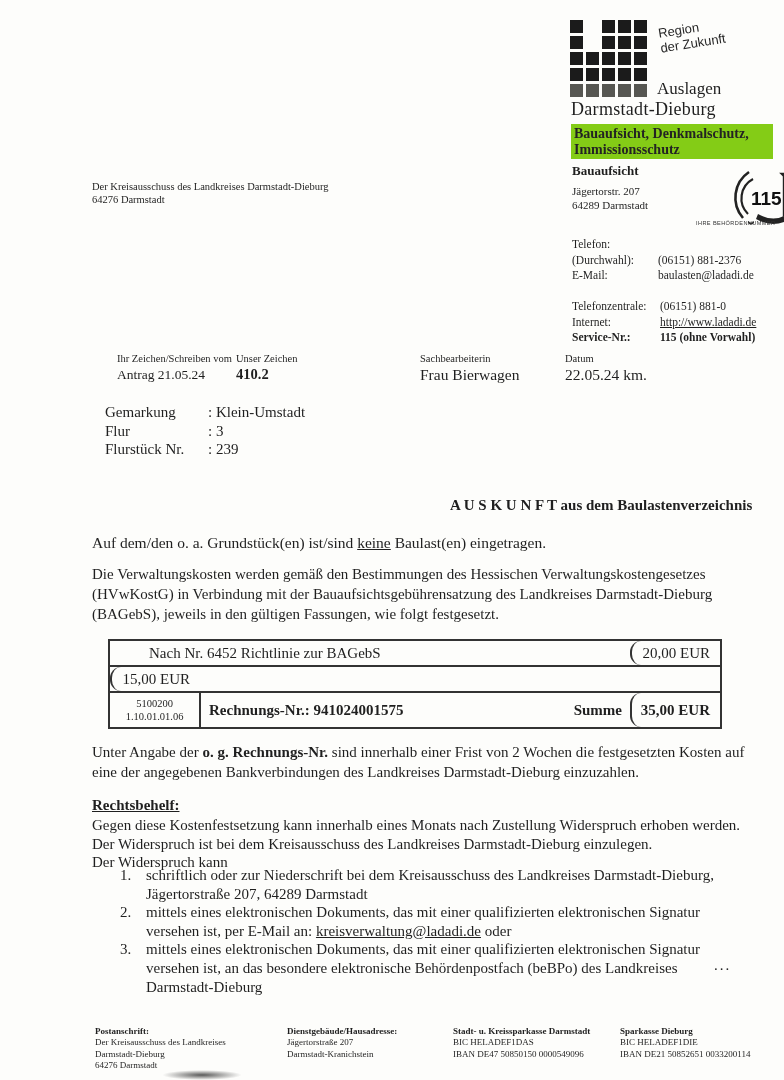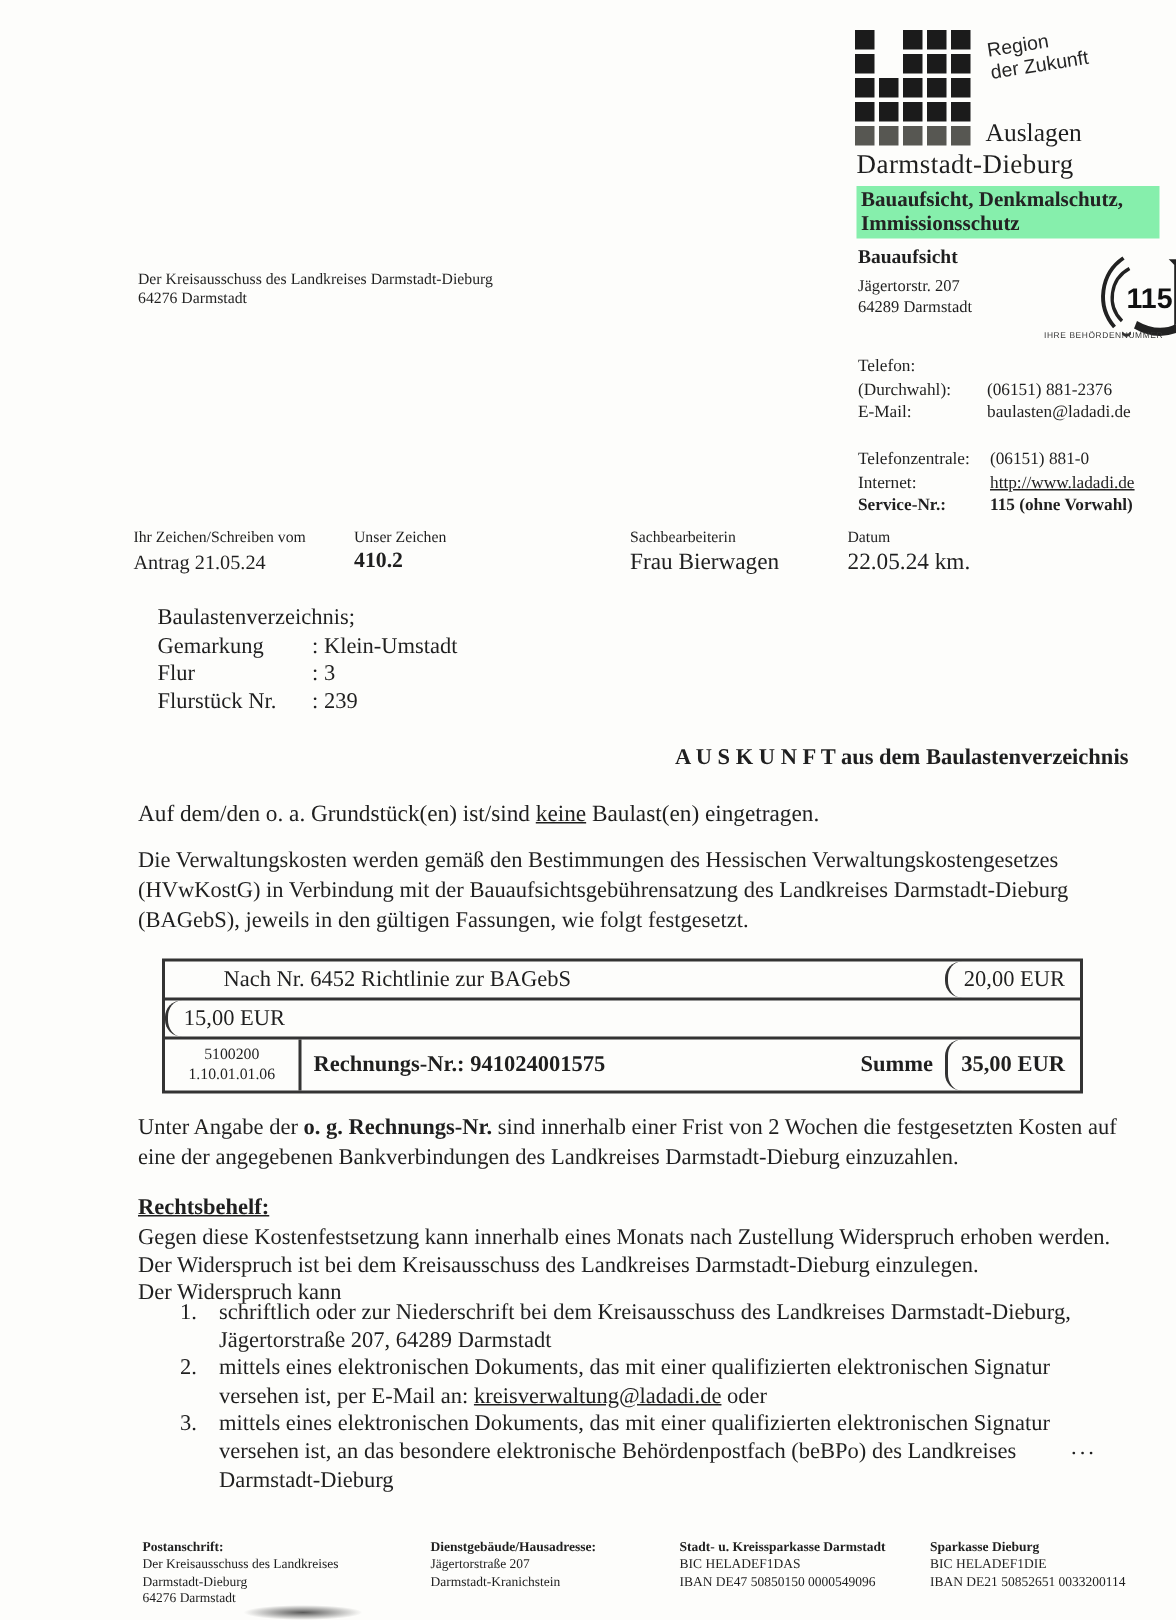--- a/index.html
+++ b/index.html
@@ -12,21 +12,21 @@
 
   
   .lk-logo{left:570px;top:20px;display:grid;grid-template-columns:repeat(5,13px);grid-auto-rows:13px;gap:3px;}
   .lk-logo i{display:block;background:#1b1b1b;}
   .lk-logo i.off{background:transparent;}
   .lk-logo i.dim{background:#575752;}
   .region-tagline{left:657px;top:26px;font-family:"Liberation Sans",sans-serif;font-size:13px;
                   line-height:15px;transform:rotate(-9deg);transform-origin:left top;color:#262626;}
   .org1{left:657px;top:79px;font-size:17px;}
   .org2{left:571px;top:99px;font-size:18px;letter-spacing:.3px;}
-  .dept-highlight{left:571px;top:124px;width:196px;background:#86efac;font-weight:bold;
+  .dept-highlight{left:571px;top:124px;width:196px;background:#84cc16;font-weight:bold;
                   font-size:14px;line-height:15.5px;padding:2px 3px;color:#232323;}
   .dept{left:572px;top:163px;font-weight:bold;font-size:13px;}
   .addr{left:572px;top:184px;font-size:11px;line-height:14px;}
   .badge115{left:696px;top:170px;width:88px;height:66px;}
 
   
   .contact{left:572px;font-size:11.5px;line-height:15.5px;width:212px;}
   .contact .lbl{display:inline-block;width:86px;vertical-align:top;}
   .contact.c1{top:237px;}
   .contact.c2{top:299px;}
@@ -148,39 +148,38 @@
     <div><span class="lbl">(Durchwahl):</span><span>(06151) 881-2376</span></div>
     <div><span class="lbl">E-Mail:</span><span>baulasten@ladadi.de</span></div>
   </div>
 
   <div class="abs contact c2">
     <div><span class="lbl" style="width:88px">Telefonzentrale:</span><span>(06151) 881-0</span></div>
     <div><span class="lbl" style="width:88px">Internet:</span><span class="u">http://www.ladadi.de</span></div>
     <div><span class="lbl b" style="width:88px">Service-Nr.:</span><span class="b">115 (ohne Vorwahl)</span></div>
   </div>
 
-  <div class="abs ref" style="left:89px;top:352px;">
+  <div class="abs ref" style="left:117px;top:352px;">
     <div>Ihr Zeichen/Schreiben vom</div>
     <div class="val">Antrag 21.05.24</div>
   </div>
   <div class="abs ref" style="left:236px;top:352px;">
     <div>Unser Zeichen</div>
     <div class="val bold">410.2</div>
   </div>
   <div class="abs ref" style="left:420px;top:352px;">
     <div>Sachbearbeiterin</div>
     <div class="val big">Frau Bierwagen</div>
   </div>
   <div class="abs ref" style="left:565px;top:352px;">
     <div>Datum</div>
     <div class="val big">22.05.24 km.</div>
   </div>
 
   <div class="abs subject">
-    <div>Baulastenverzeichnis;</div>
     <div><span class="lab">Gemarkung</span><span>: Klein-Umstadt</span></div>
     <div><span class="lab">Flur</span><span>: 3</span></div>
     <div><span class="lab">Flurstück Nr.</span><span>: 239</span></div>
   </div>
 
   <div class="abs heading">
     <span>A U S K U N F T</span><span> aus dem Baulastenverzeichnis</span>
   </div>
 
   <div class="abs para p1">

